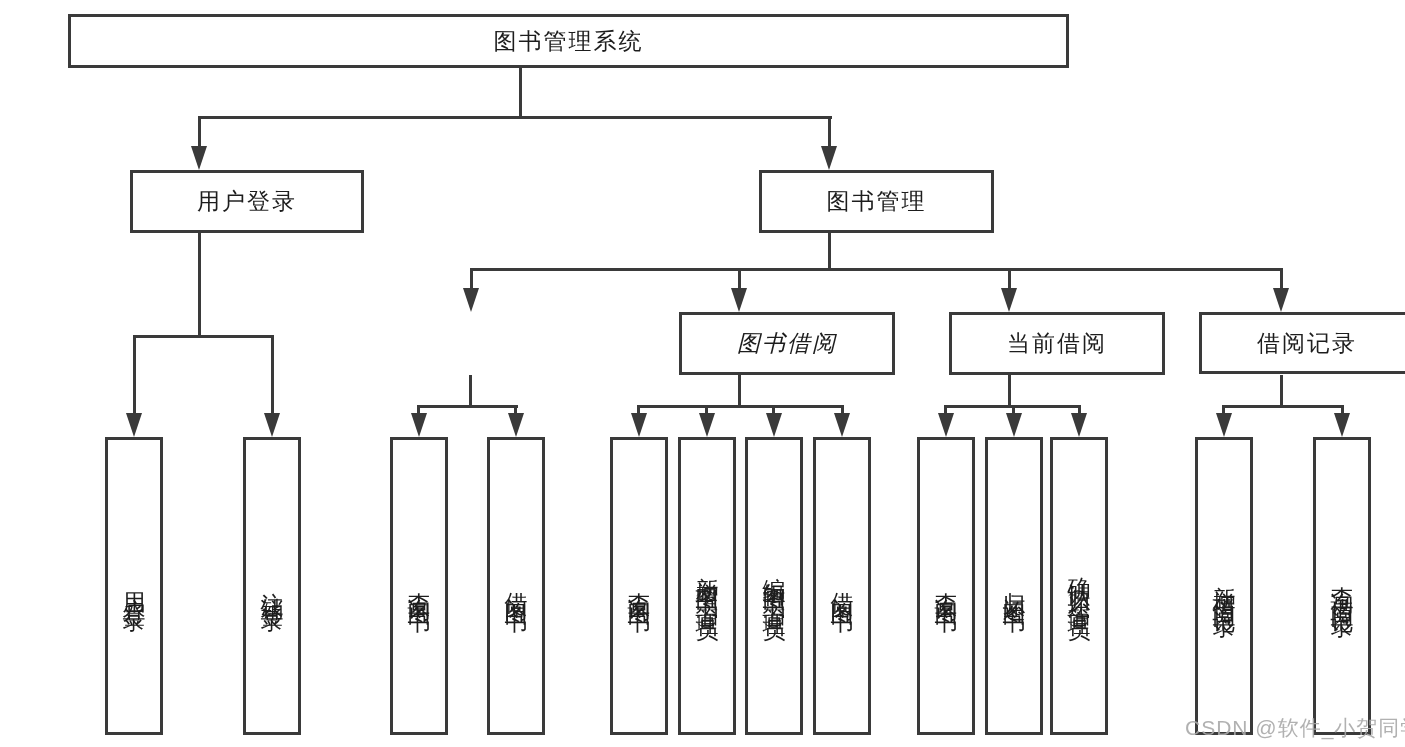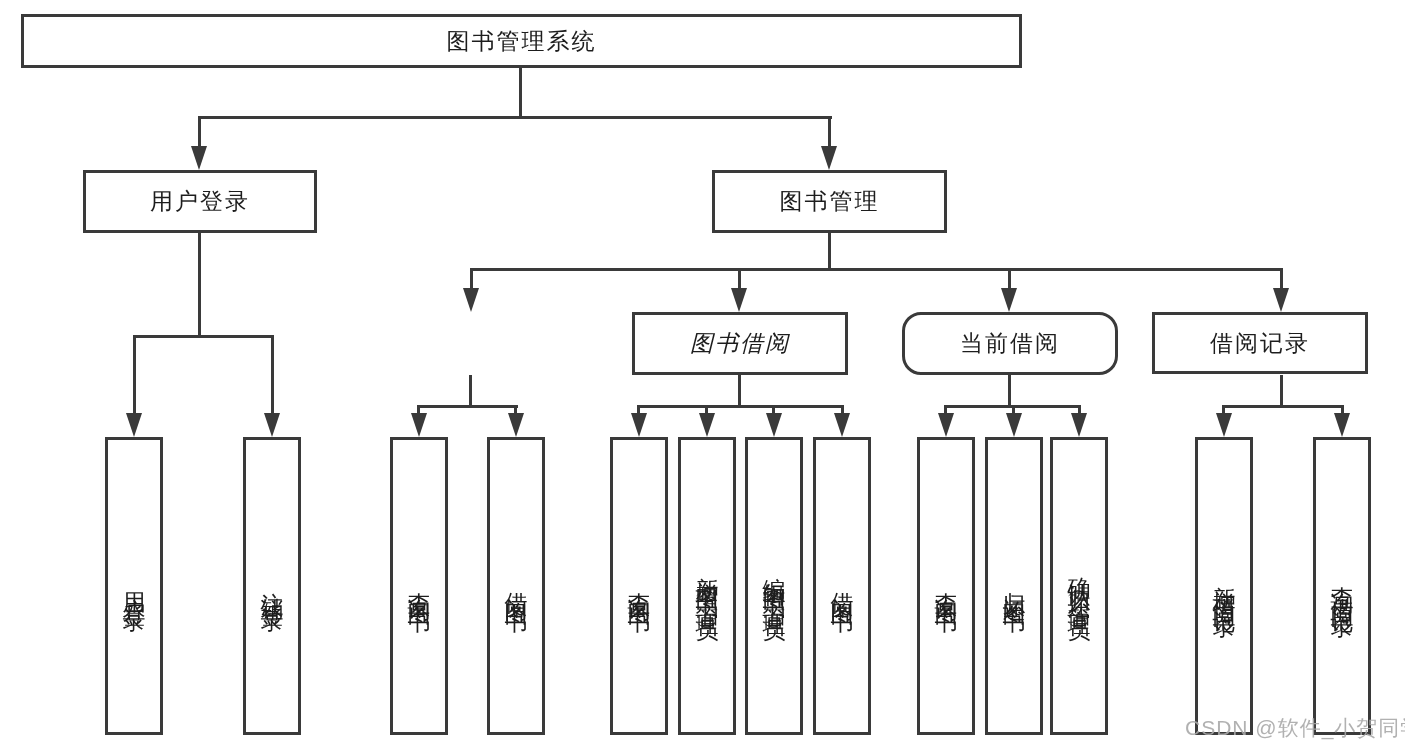--- a/index.html
+++ b/index.html
@@ -10,21 +10,21 @@
   .node{
     position:absolute;
     box-sizing:border-box;
     border:3px solid #3a3a3a;
     background:#ffffff;
     color:#1d1d1d;
     display:flex;
     align-items:center;
     justify-content:center;
   }
-  .h-node{font-size:23px;letter-spacing:2px;}
+  .h-node{font-size:23px;letter-spacing:2px;margin-left:47px;}
   .v-node{
     writing-mode:vertical-rl;
     font-size:23px;
     letter-spacing:6px;
     line-height:1;
     text-align:center;
   }
   .line{position:absolute;background:#3a3a3a;}
   .arrow{
     position:absolute;width:0;height:0;
@@ -79,21 +79,21 @@
   <div class="line" style="left:738px;top:268px;width:3px;height:24px;"></div>
   <div class="arrow" style="left:731px;top:288px;"></div>
   <div class="line" style="left:1008px;top:268px;width:3px;height:24px;"></div>
   <div class="arrow" style="left:1001px;top:288px;"></div>
   <div class="line" style="left:1280px;top:268px;width:3px;height:24px;"></div>
   <div class="arrow" style="left:1273px;top:288px;"></div>
 
   <div class="node h-node" style="left:632px;top:312px;width:216px;height:63px;font-style:italic;">
     <span>图书借阅</span>
   </div>
-  <div class="node h-node" style="left:902px;top:312px;width:216px;height:63px;border-radius:19px;">
+  <div class="node h-node" style="left:902px;top:312px;width:216px;height:63px;">
     <span>当前借阅</span>
   </div>
   <div class="node h-node" style="left:1152px;top:312px;width:216px;height:62px;font-family:Liberation Mono, monospace;">
     <span>借阅记录</span>
   </div>
 
   <div class="line" style="left:469px;top:375px;width:3px;height:32px;"></div>
   <div class="line" style="left:417px;top:405px;width:101px;height:3px;"></div>
   <div class="line" style="left:417px;top:405px;width:3px;height:12px;"></div>
   <div class="arrow" style="left:411px;top:413px;"></div>

